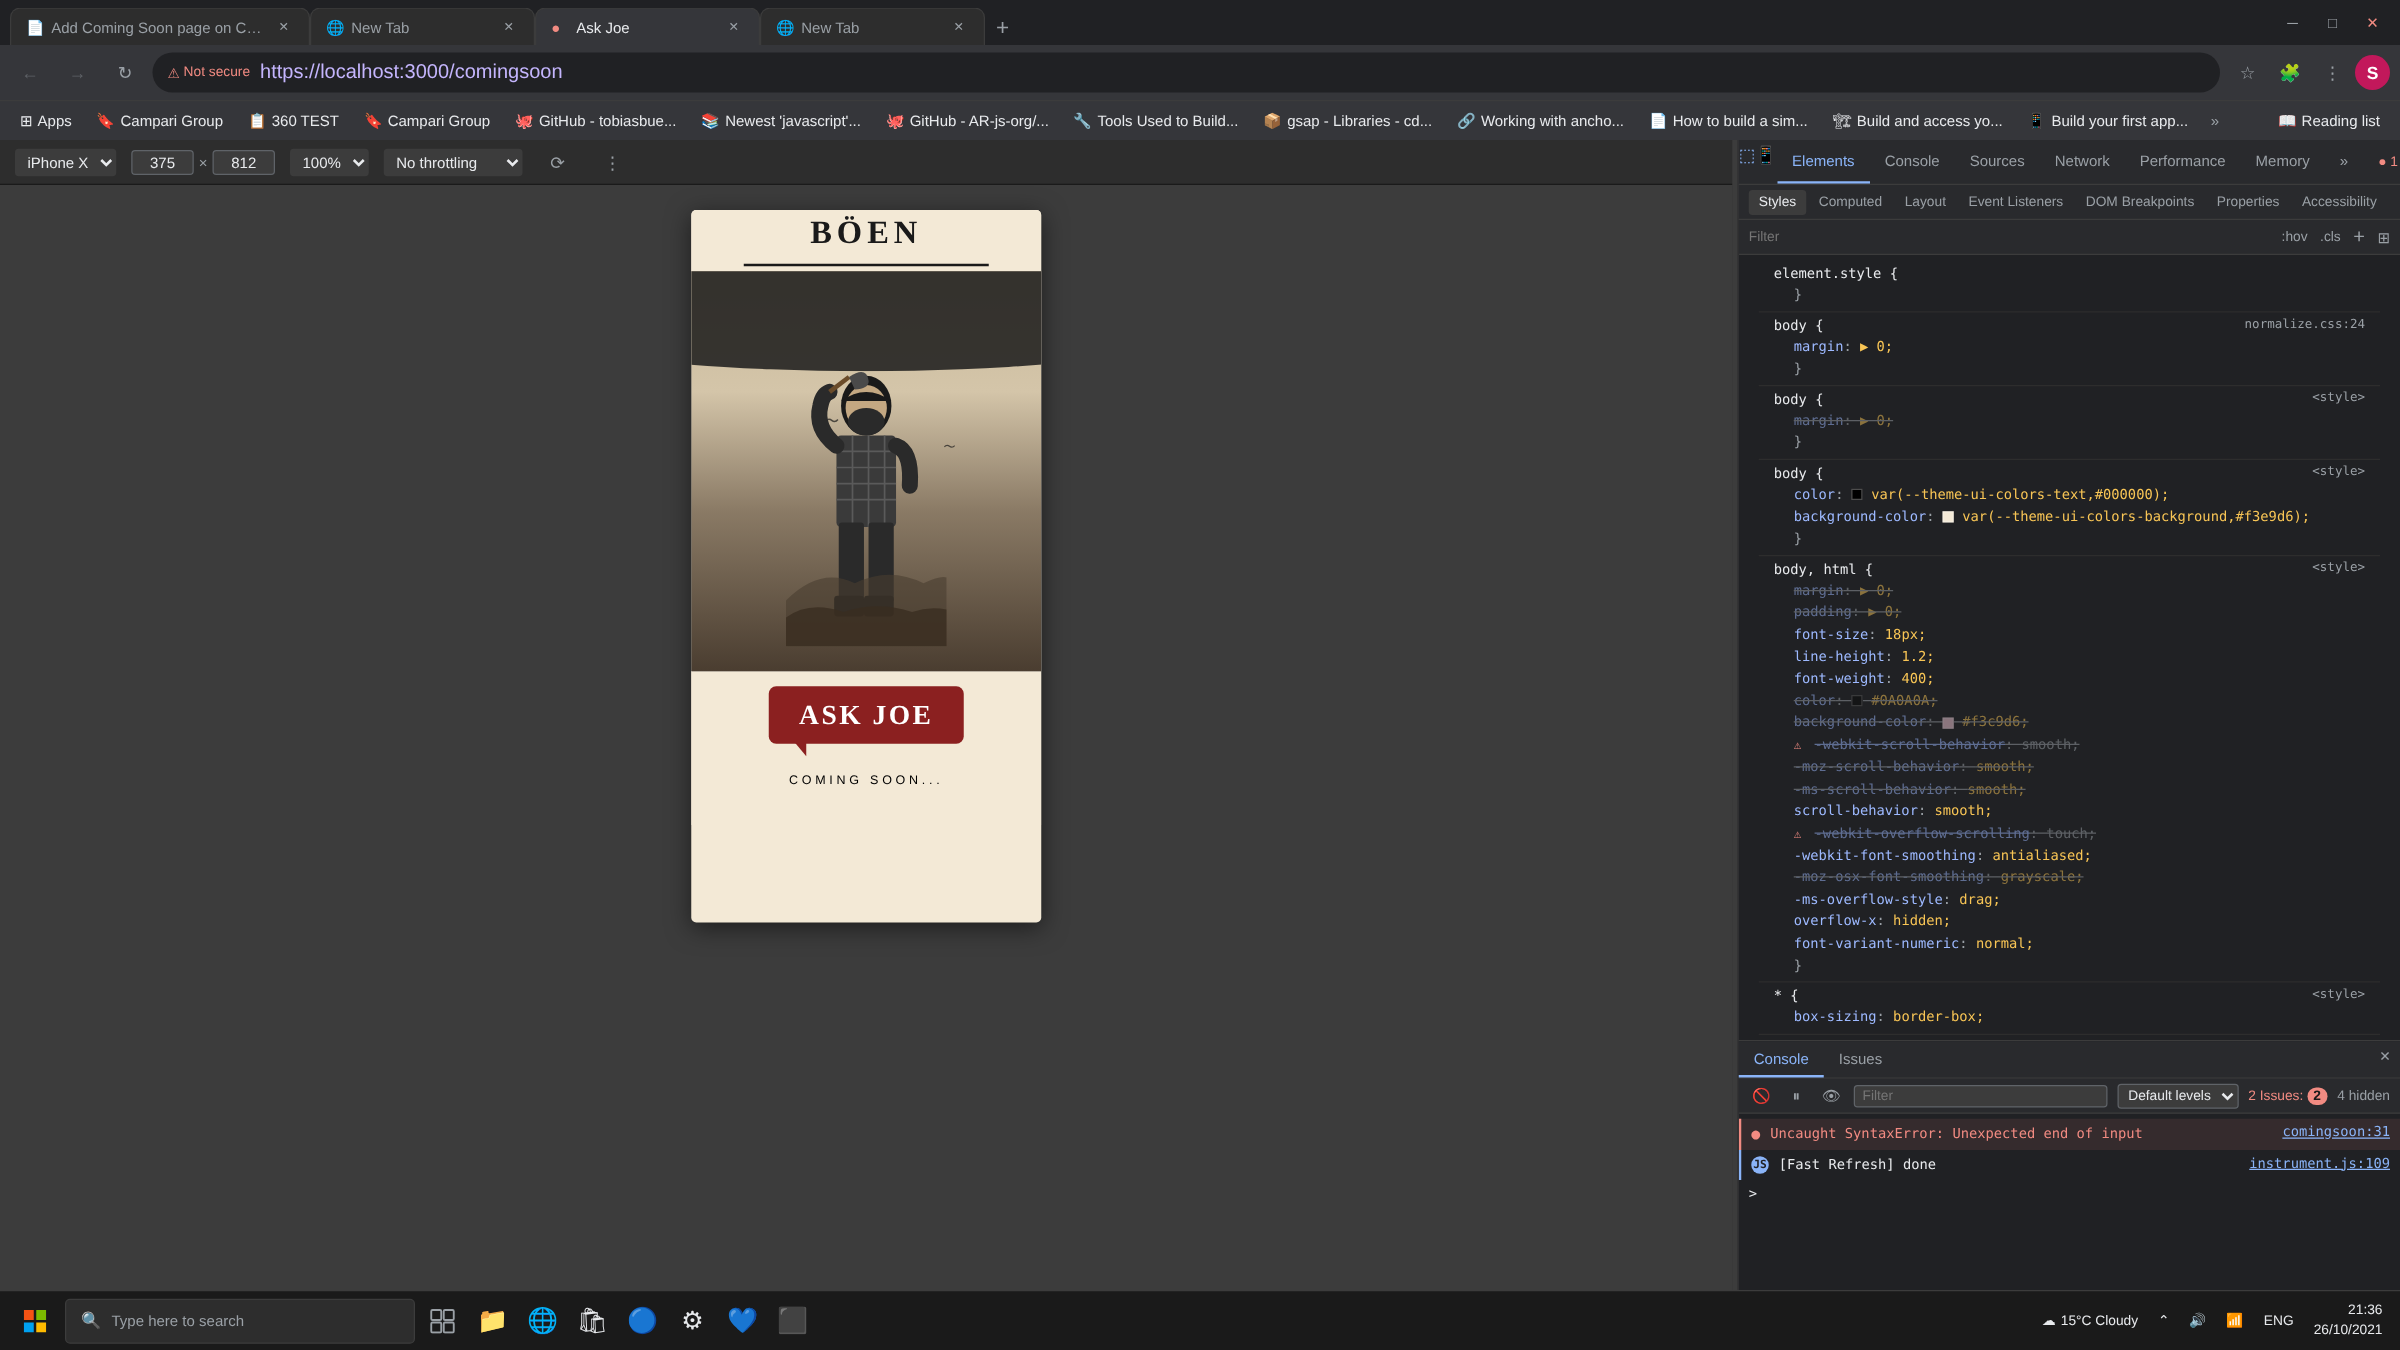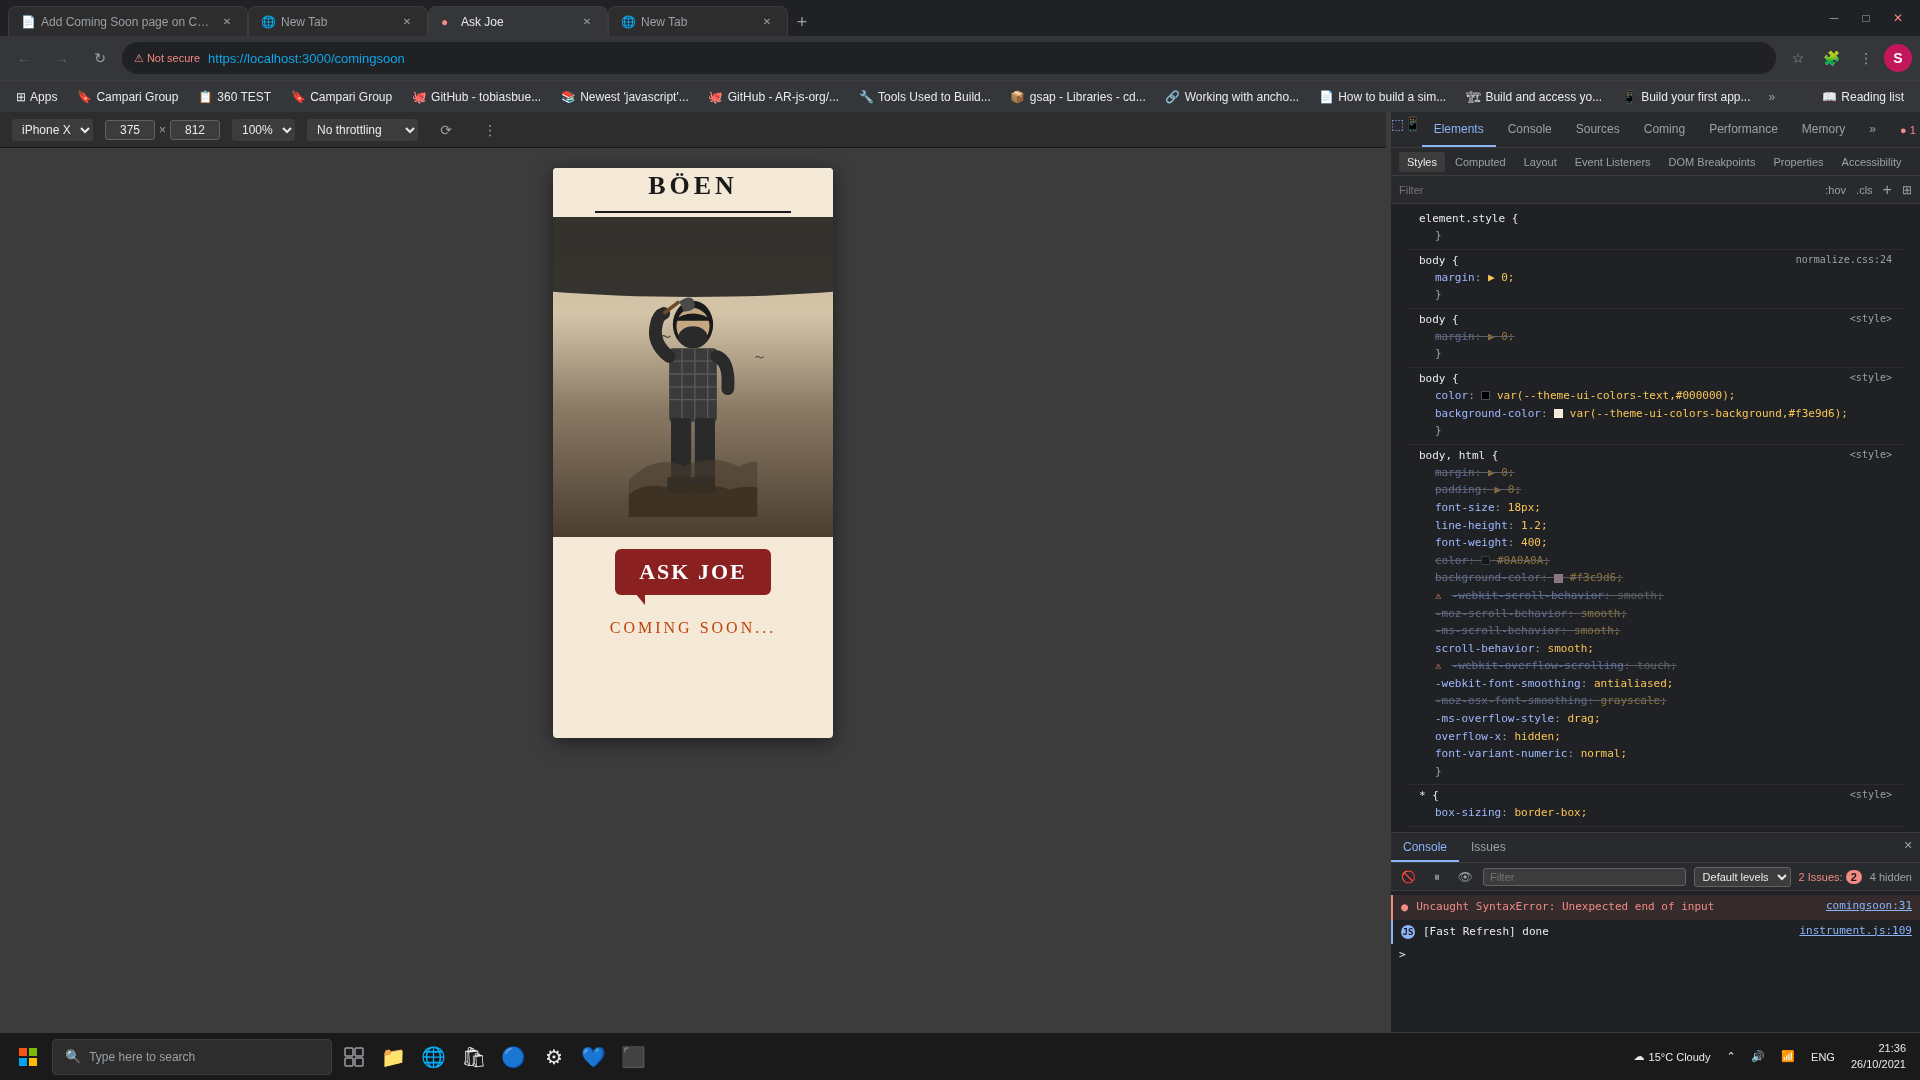--- a/index.html
+++ b/index.html
@@ -19,21 +19,21 @@
     .tab-new { width: 28px; height: 28px; display: flex; align-items: center; justify-content: center; color: #9aa0a6; cursor: pointer; font-size: 18px; border-radius: 50%; }
     .window-controls { display: flex; gap: 4px; margin-left: 8px; }
     .win-btn { width: 28px; height: 28px; display: flex; align-items: center; justify-content: center; color: #9aa0a6; cursor: pointer; font-size: 12px; }
 
     
     .nav-bar { height: 44px; background: #35363a; display: flex; align-items: center; padding: 0 8px; gap: 6px; }
     .nav-btn { width: 32px; height: 32px; border-radius: 50%; display: flex; align-items: center; justify-content: center; color: #9aa0a6; cursor: pointer; font-size: 14px; }
     .nav-btn.disabled { opacity: 0.4; cursor: default; }
     .address-bar { flex: 1; height: 32px; background: #202124; border-radius: 16px; display: flex; align-items: center; padding: 0 12px; gap: 8px; }
     .security-warning { color: #f28b82; font-size: 11px; display: flex; align-items: center; gap: 3px; }
-    .url-text { color: #0ea5e9; font-size: 13px; flex: 1; }
+    .url-text { color: #c4b5fd; font-size: 16px; flex: 1; }
     .nav-actions { display: flex; align-items: center; gap: 2px; }
     .profile-avatar { width: 28px; height: 28px; border-radius: 50%; background: #c2185b; display: flex; align-items: center; justify-content: center; color: white; font-size: 14px; font-weight: bold; cursor: pointer; }
 
     
     .bookmarks-bar { height: 32px; background: #35363a; display: flex; align-items: center; padding: 0 8px; gap: 4px; border-top: 1px solid #3c3c3c; font-size: 12px; overflow: hidden; }
     .bookmark-item { display: flex; align-items: center; gap: 4px; padding: 4px 8px; border-radius: 4px; cursor: pointer; white-space: nowrap; color: #e8eaed; }
     .bookmark-more { color: #9aa0a6; cursor: pointer; padding: 4px 6px; border-radius: 4px; }
 
     
     .main-content { flex: 1; display: flex; overflow: hidden; }
@@ -53,21 +53,21 @@
     
     .coming-soon-page { width: 100%; background: #f3e9d6; display: flex; flex-direction: column; align-items: center; padding-bottom: 30px; }
     .boen-logo { font-family: 'Georgia', serif; font-size: 26px; font-weight: bold; color: #1a1a1a; letter-spacing: 4px; padding: 3px 0 10px; text-align: center; border-bottom: 2px solid #1a1a1a; width: 70%; margin-bottom: 4px; }
     .scene-illustration { width: 100%; height: 320px; background: #2a2a2a; position: relative; overflow: hidden; }
     .scene-bg { width: 100%; height: 100%; background: linear-gradient(to bottom, #c8b99a 0%, #d4c5a9 30%, #8a7a65 60%, #4a3d30 100%); position: relative; }
     .trees-top { position: absolute; top: 0; left: 0; width: 100%; height: 80px; background: #1a1a1a; clip-path: ellipse(140% 100% at 50% 0%); opacity: 0.85; }
     .figure-container { position: absolute; bottom: 20px; left: 50%; transform: translateX(-50%); width: 140px; height: 220px; }
     .figure-svg { width: 100%; height: 100%; }
     .ask-joe-bubble { background: #8B2020; color: white; font-family: 'Georgia', serif; font-size: 22px; font-weight: bold; letter-spacing: 2px; padding: 10px 24px; border-radius: 6px; margin: 12px 0 16px; position: relative; text-align: center; }
     .ask-joe-bubble::before { content: ''; position: absolute; bottom: -10px; left: 20px; border-left: 10px solid transparent; border-right: 0px solid transparent; border-top: 12px solid #8B2020; }
-    .coming-soon-text { font-family: Liberation Serif, serif; font-size: 16px; color: #c2410c; letter-spacing: 3px; margin-top: 8px; }
+    .coming-soon-text { font-family: Liberation Sans, sans-serif; font-size: 10px; color: #000000; letter-spacing: 3px; margin-top: 8px; }
 
     
     .devtools-panel { width: 530px; background: #202124; display: flex; flex-direction: column; border-left: 1px solid #3c3c3c; }
     .devtools-tabs-top { height: 36px; display: flex; align-items: stretch; background: #292a2d; border-bottom: 1px solid #3c3c3c; overflow: hidden; }
     .devtools-tab { padding: 0 12px; display: flex; align-items: center; font-size: 12px; color: #9aa0a6; cursor: pointer; border-bottom: 2px solid transparent; white-space: nowrap; }
     .devtools-tab.active { color: #8ab4f8; border-bottom-color: #8ab4f8; }
     .devtools-actions { margin-left: auto; display: flex; align-items: center; gap: 4px; padding: 0 8px; }
     .dev-action-btn { width: 24px; height: 24px; border-radius: 3px; display: flex; align-items: center; justify-content: center; color: #9aa0a6; cursor: pointer; font-size: 11px; }
 
     
@@ -333,21 +333,21 @@
 
     <div class="devtools-panel">
 
       <div class="devtools-tabs-top">
 
         <div class="dev-action-btn" style="color:#8ab4f8;font-size:14px;">⬚</div>
         <div class="dev-action-btn" style="font-size:14px;">📱</div>
         <div class="devtools-tab active">Elements</div>
         <div class="devtools-tab">Console</div>
         <div class="devtools-tab">Sources</div>
-        <div class="devtools-tab">Coming</div>
+        <div class="devtools-tab">Network</div>
         <div class="devtools-tab">Performance</div>
         <div class="devtools-tab">Memory</div>
         <div class="devtools-tab" style="color:#9aa0a6;">»</div>
         <div class="devtools-actions">
           <div class="dev-action-btn" style="color:#f28b82;font-size:11px;">● 1</div>
 
         </div>
       </div>
 
       <div class="devtools-sub-tabs">

